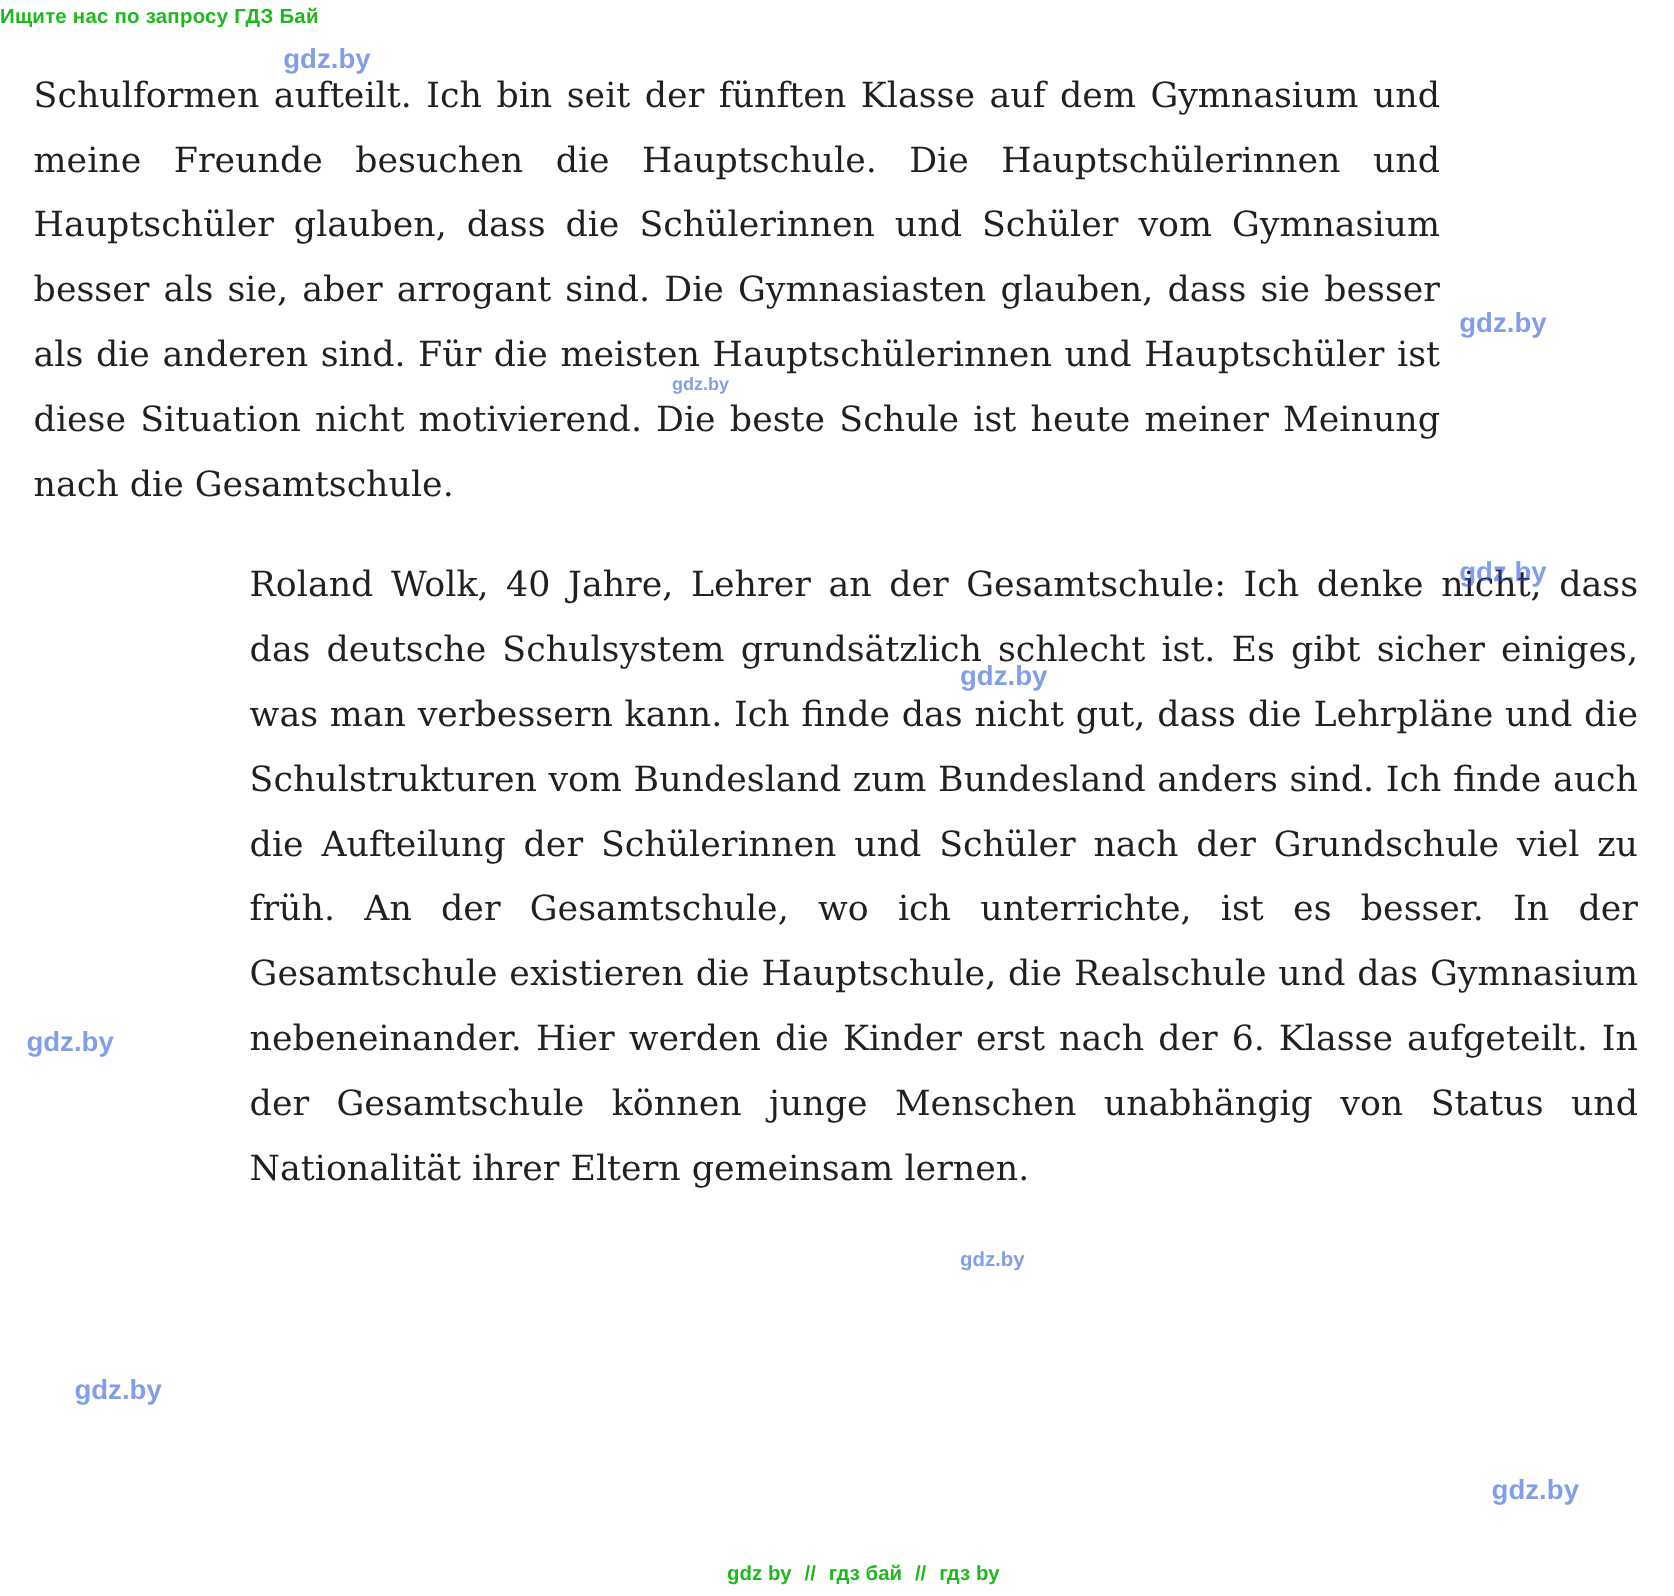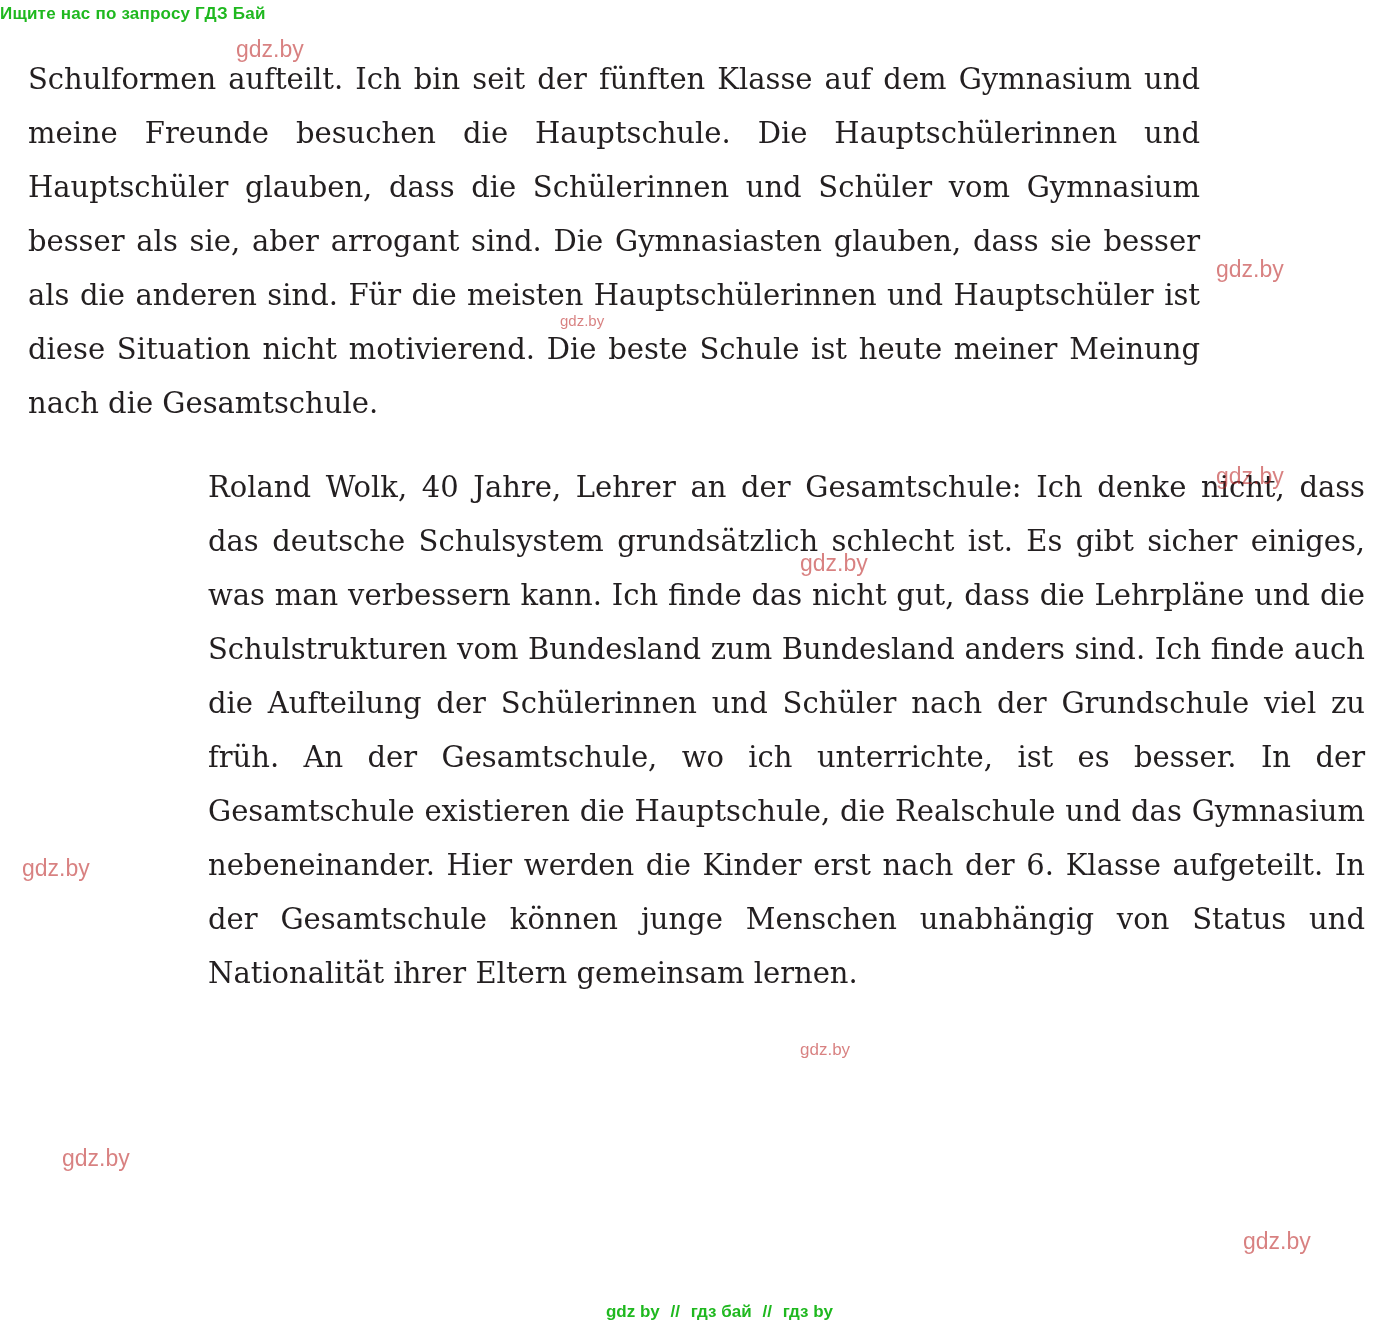--- a/index.html
+++ b/index.html
@@ -56,22 +56,22 @@
   }
 
   .para-2 .lead {
     font-weight: normal;
   }
 
   
   .wm {
     position: absolute;
     font-family: "Liberation Sans", sans-serif;
-    font-weight: normal;
-    color: #b91c1c;
+    font-weight: bold;
+    color: #1d4ed8;
     opacity: 0.55;
     pointer-events: none;
     white-space: nowrap;
   }
   .wm-1 { left: 236px;  top: 36px;   font-size: 23px; }
   .wm-2 { left: 1216px; top: 256px;  font-size: 23px; }
   .wm-3 { left: 560px;  top: 312px;  font-size: 15px; }
   .wm-4 { left: 1216px; top: 463px;  font-size: 23px; }
   .wm-5 { left: 800px;  top: 550px;  font-size: 23px; }
   .wm-6 { left: 22px;   top: 855px;  font-size: 23px; }

